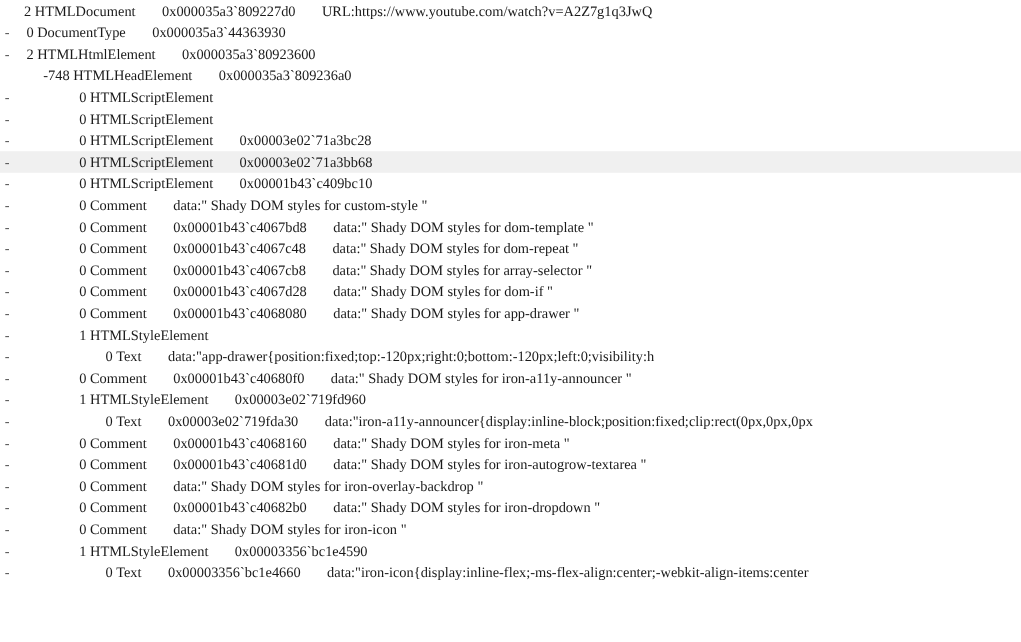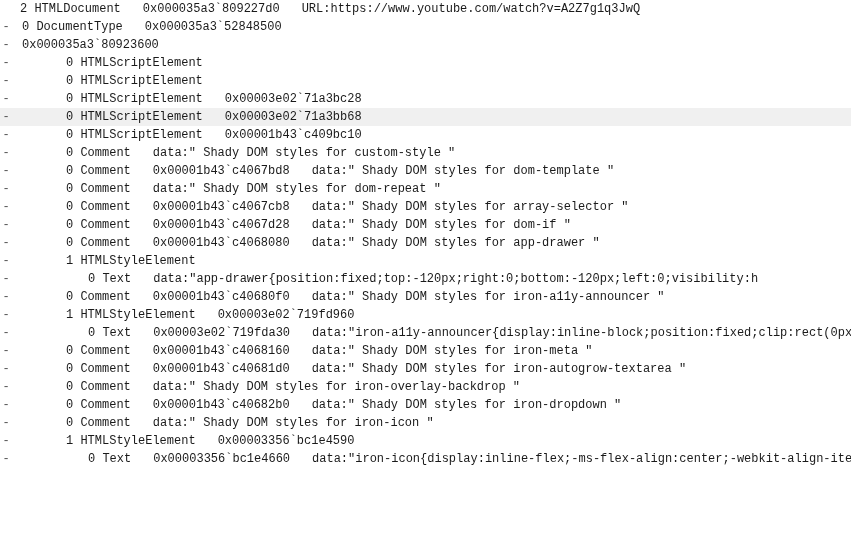--- a/index.html
+++ b/index.html
@@ -12,20 +12,21 @@
     background: #fff;
     width: 851px;
     overflow: hidden;
     white-space: nowrap;
   }
   .row {
     display: flex;
     align-items: center;
     height: 18px;
     padding-right: 4px;
+    font-family: Liberation Serif, serif;
   }
   .row.highlight { background: #f0f0f0; }
   .toggle {
     width: 12px;
     text-align: center;
     color: #555;
     flex: 0 0 auto;
     user-select: none;
     cursor: pointer;
   }
@@ -41,26 +42,33 @@
       <span class="toggle"></span>
       <span class="indent" style="width: 8px;"></span>
       <span class="seg">2 HTMLDocument</span>
       <span class="seg">0x000035a3`809227d0</span>
       <span class="seg">URL:https://www.youtube.com/watch?v=A2Z7g1q3JwQ</span>
     </div>
     <div class="row">
       <span class="toggle">-</span>
       <span class="indent" style="width: 10px;"></span>
       <span class="seg">0 DocumentType</span>
-      <span class="seg">0x000035a3`52848500</span>
+      <span class="seg">0x000035a3`44363930</span>
     </div>
     <div class="row">
       <span class="toggle">-</span>
       <span class="indent" style="width: 10px;"></span>
+      <span class="seg">2 HTMLHtmlElement</span>
       <span class="seg">0x000035a3`80923600</span>
+    </div>
+    <div class="row">
+      <span class="toggle"></span>
+      <span class="indent" style="width: 24px;"></span>
+      <span class="seg">-748 HTMLHeadElement</span>
+      <span class="seg">0x000035a3`809236a0</span>
     </div>
     <div class="row">
       <span class="toggle">-</span>
       <span class="indent" style="width: 54px;"></span>
       <span class="seg">0 HTMLScriptElement</span>
     </div>
     <div class="row">
       <span class="toggle">-</span>
       <span class="indent" style="width: 54px;"></span>
       <span class="seg">0 HTMLScriptElement</span>
@@ -93,20 +101,21 @@
       <span class="toggle">-</span>
       <span class="indent" style="width: 54px;"></span>
       <span class="seg">0 Comment</span>
       <span class="seg">0x00001b43`c4067bd8</span>
       <span class="seg">data:" Shady DOM styles for dom-template "</span>
     </div>
     <div class="row">
       <span class="toggle">-</span>
       <span class="indent" style="width: 54px;"></span>
       <span class="seg">0 Comment</span>
+      <span class="seg">0x00001b43`c4067c48</span>
       <span class="seg">data:" Shady DOM styles for dom-repeat "</span>
     </div>
     <div class="row">
       <span class="toggle">-</span>
       <span class="indent" style="width: 54px;"></span>
       <span class="seg">0 Comment</span>
       <span class="seg">0x00001b43`c4067cb8</span>
       <span class="seg">data:" Shady DOM styles for array-selector "</span>
     </div>
     <div class="row">

